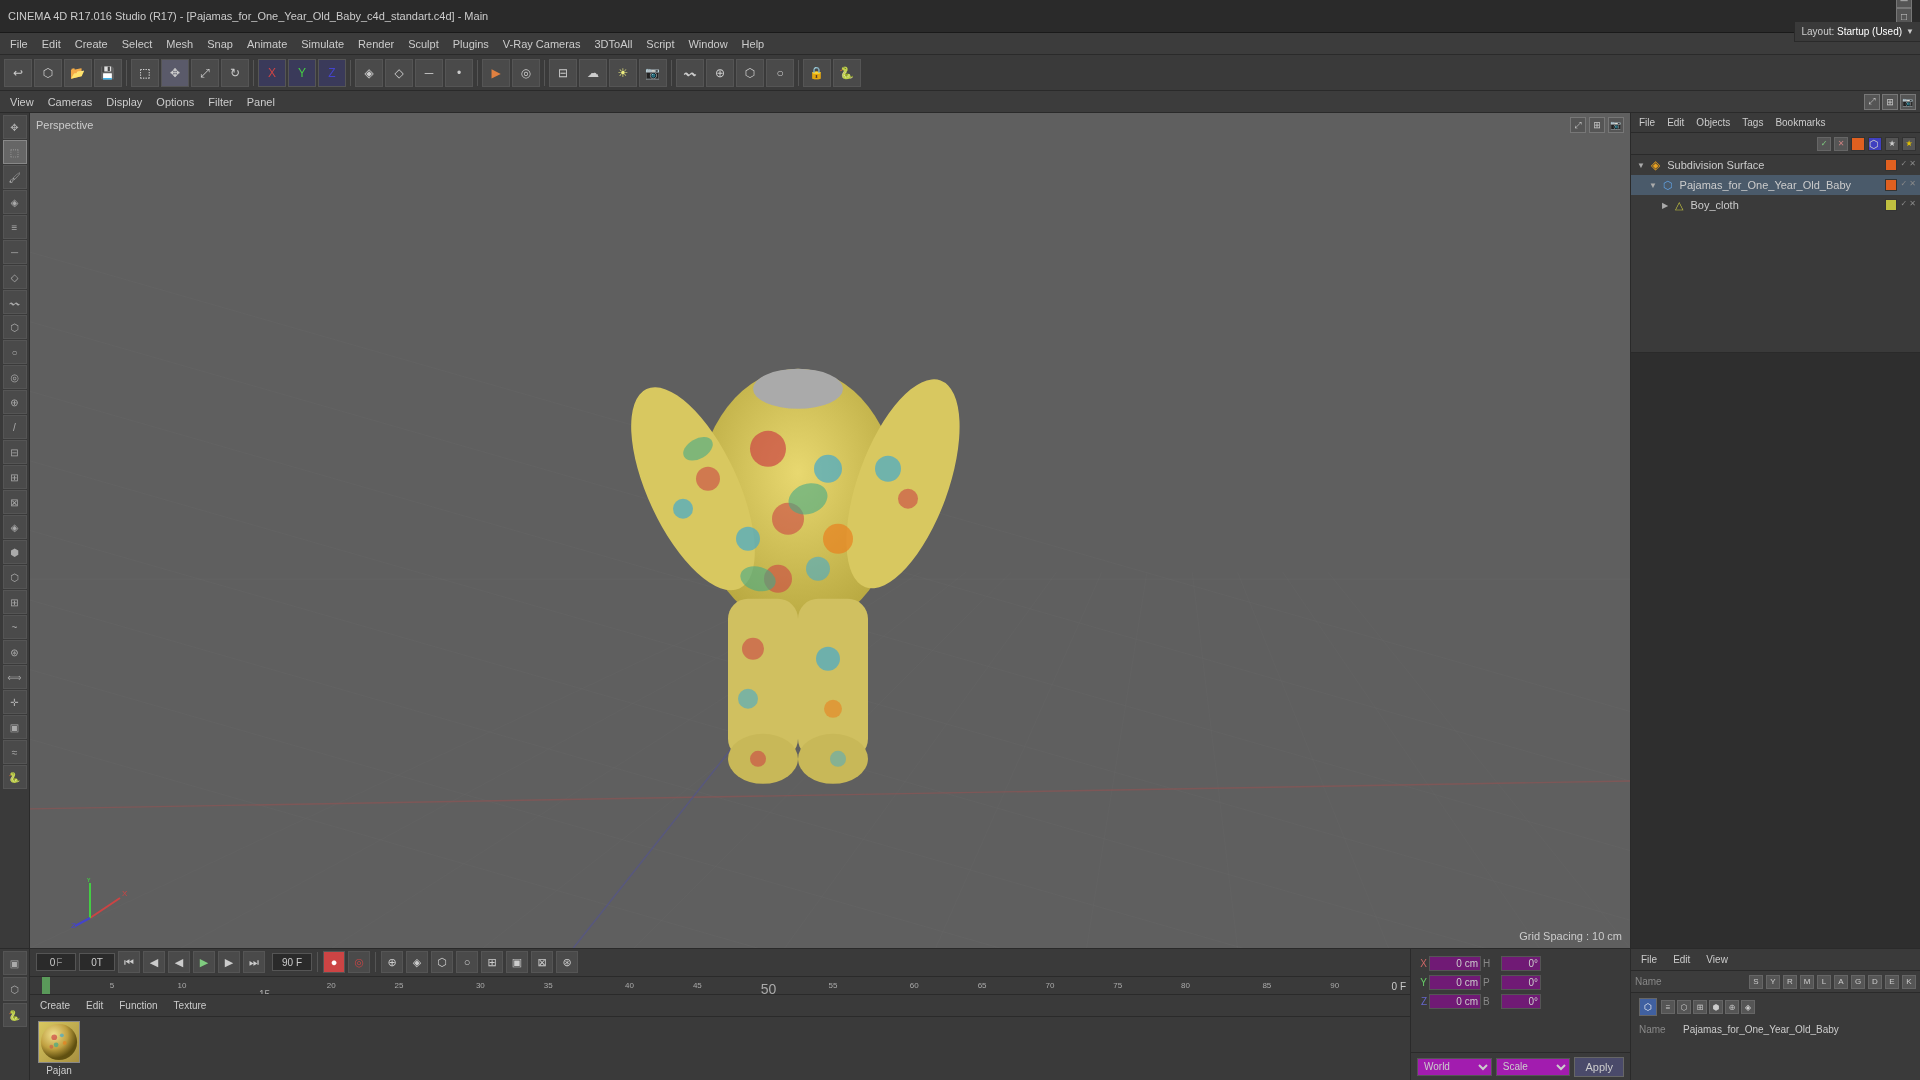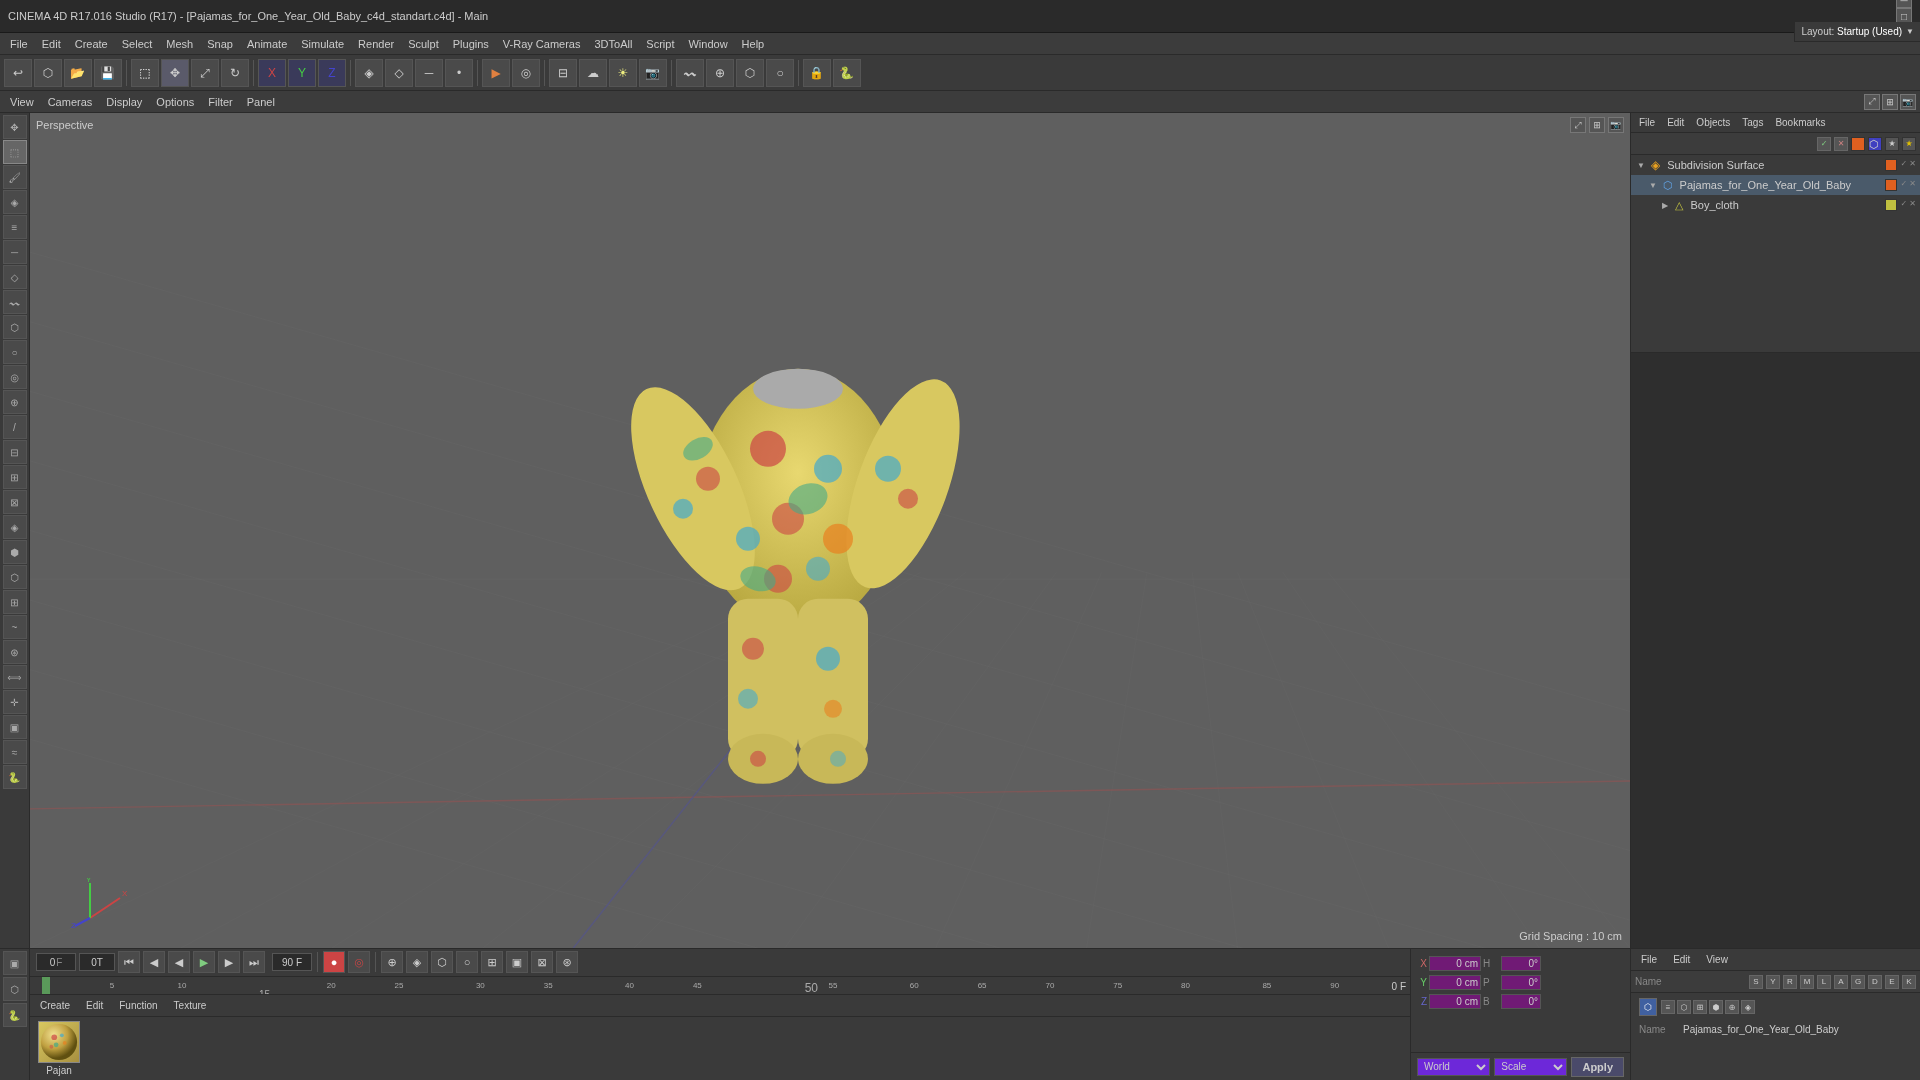--- a/index.html
+++ b/index.html
@@ -160,21 +160,20 @@
       margin: 0 2px;
     }
     .apply-btn {
       padding: 2px 10px;
       background: #4a4a6a;
       border: 1px solid #666;
       color: #ccc;
       font-size: 11px;
       cursor: pointer;
       height: 20px;
-      font-weight: bold;
     }
 
     
     .viewport-grid {
       position: absolute;
       top: 0; left: 0;
       width: 100%;
       height: 100%;
       opacity: 0.4;
     }
@@ -305,21 +304,21 @@
       background: #701a75;
       border: 1px solid #555;
       color: #ccc;
       font-size: 10px;
       text-align: right;
       padding: 0 2px;
     }
 
     .small-dropdown {
       height: 18px;
-      background: #6d28d9;
+      background: #a21caf;
       border: 1px solid #555;
       color: #ccc;
       font-size: 10px;
       padding: 0 2px;
       width: 75px;
     }
   </style>
 </head>
 <body>
 
@@ -682,21 +681,21 @@
             <span style="position:absolute;left:0;top:4px;font-size:8px;color:#aaa;">0</span>
             <span style="position:absolute;left:5%;top:4px;font-size:8px;color:#aaa;">5</span>
             <span style="position:absolute;left:10%;top:4px;font-size:8px;color:#aaa;">10</span>
             <span style="position:absolute;left:16%;top:12px;font-size:10px;color:#aaa;">15</span>
             <span style="position:absolute;left:21%;top:4px;font-size:8px;color:#aaa;">20</span>
             <span style="position:absolute;left:26%;top:4px;font-size:8px;color:#aaa;">25</span>
             <span style="position:absolute;left:32%;top:4px;font-size:8px;color:#aaa;">30</span>
             <span style="position:absolute;left:37%;top:4px;font-size:8px;color:#aaa;">35</span>
             <span style="position:absolute;left:43%;top:4px;font-size:8px;color:#aaa;">40</span>
             <span style="position:absolute;left:48%;top:4px;font-size:8px;color:#aaa;">45</span>
-            <span style="position:absolute;left:53%;top:4px;font-size:12px;color:#aaa;margin-left:44px;">50</span>
+            <span style="position:absolute;left:53%;top:4px;font-size:14px;color:#aaa;">50</span>
             <span style="position:absolute;left:58%;top:4px;font-size:8px;color:#aaa;">55</span>
             <span style="position:absolute;left:64%;top:4px;font-size:8px;color:#aaa;">60</span>
             <span style="position:absolute;left:69%;top:4px;font-size:8px;color:#aaa;">65</span>
             <span style="position:absolute;left:74%;top:4px;font-size:8px;color:#aaa;">70</span>
             <span style="position:absolute;left:79%;top:4px;font-size:8px;color:#aaa;">75</span>
             <span style="position:absolute;left:84%;top:4px;font-size:8px;color:#aaa;">80</span>
             <span style="position:absolute;left:90%;top:4px;font-size:8px;color:#aaa;">85</span>
             <span style="position:absolute;left:95%;top:4px;font-size:8px;color:#aaa;">90</span>
           </div>
         </div>

